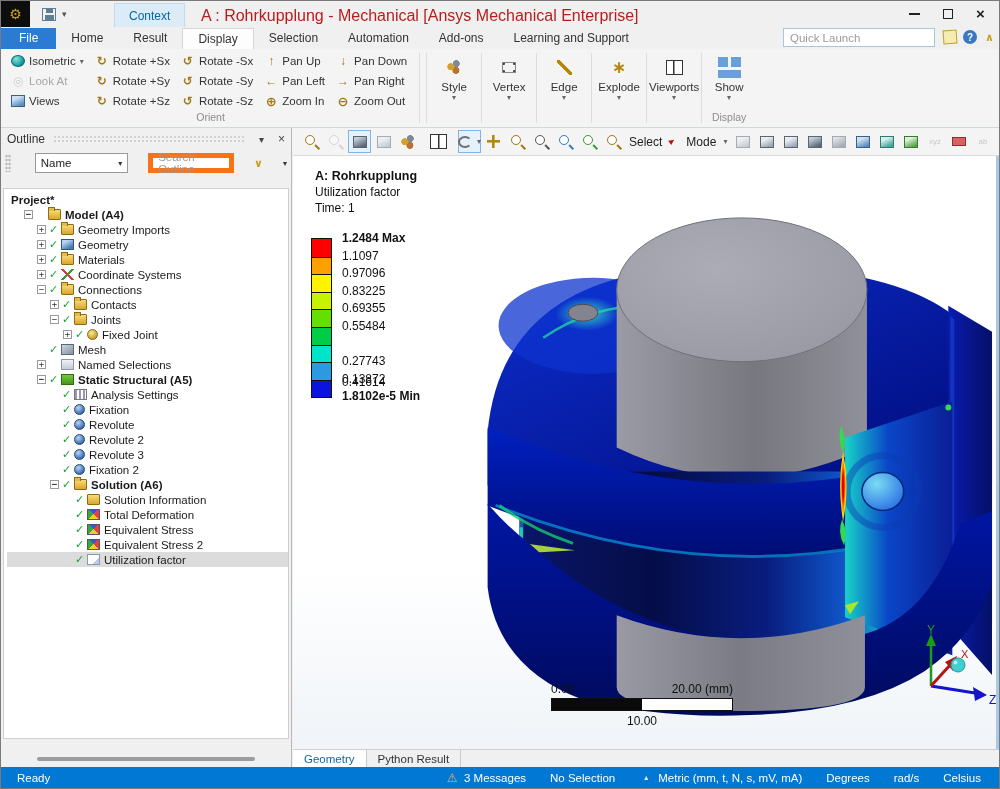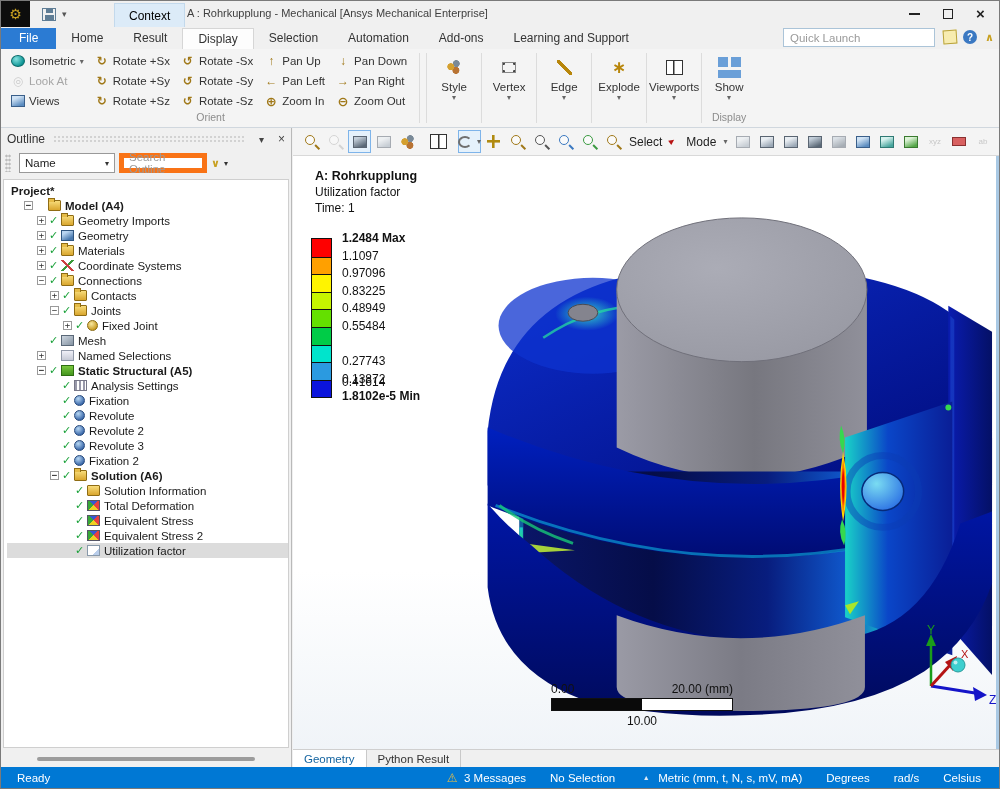--- a/index.html
+++ b/index.html
@@ -7,23 +7,23 @@
 body{font-family:"Liberation Sans","DejaVu Sans",sans-serif;font-size:11.5px;color:#222;background:#fff}
 #app{position:relative;width:1000px;height:789px;background:#f0f0f0;overflow:hidden;border:1px solid #7a7a7a}
 
 
 .titlebar{position:relative;height:26px;background:#f0f0f0;display:flex;align-items:center}
 .logo{width:29px;height:26px;background:#0d0d0d;display:flex;align-items:center;justify-content:center;flex:none}
 .save-ic{position:relative;width:14px;height:13px;border:1.6px solid #5f7d95;margin-left:12px;background:
  linear-gradient(#5f7d95,#5f7d95) 50% 0/7px 4px no-repeat,
  linear-gradient(#5f7d95,#5f7d95) 50% 100%/9px 5px no-repeat}
 .qat-dd{color:#555;font-size:9px;margin-left:6px}
-.context-tab{position:absolute;left:113px;top:2px;height:24px;padding:0 14px;background:#dcebf8;color:#000000;
+.context-tab{position:absolute;left:113px;top:2px;height:24px;padding:0 14px;background:#dcebf8;color:#0369a1;
  display:flex;align-items:center;font-size:12px;border:1px solid #c3d9ec;border-bottom:none}
-.title-text{position:absolute;left:186px;top:6px;color:#404040;font-size:11px;white-space:nowrap}
+.title-text{position:absolute;left:200px;top:6px;color:#b91c1c;font-size:16px;white-space:nowrap}
 .win-btns{position:absolute;right:2px;top:0;display:flex}
 .win-btn{width:33px;height:25px;display:flex;align-items:center;justify-content:center;color:#222}
 .wb-min{width:11px;height:2px;background:#222}
 .wb-max{width:10px;height:10px;border:1.6px solid #222}
 .wb-close{font-size:15px;font-weight:bold}
 
 
 .menubar{position:relative;height:22px;background:#f0f0f0;display:flex;align-items:center}
 #menu-tabs{display:flex}
 .mtab{padding:3px 15px;font-size:12px;color:#333;display:flex;align-items:center;white-space:nowrap}
@@ -94,26 +94,26 @@
 .gsep2{width:1px;height:18px;background:#d2d2d2;margin:0 3px}
 .glab2{padding:0 3px;font-size:12px;color:#222;display:flex;align-items:center;gap:3px}
 .flexsp{flex:1}
 
 
 .outline{position:absolute;left:0;top:127px;width:291px;bottom:21px;background:#f0f0f0;border-right:1px solid #b9b9b9;display:flex;flex-direction:column}
 .ohead{height:22px;display:flex;align-items:center;padding:0 6px;color:#333;font-size:12px}
 .ohead .fill{flex:1;height:8px;margin:0 8px;background:radial-gradient(#d2d2d2 1px,transparent 1.2px);background-size:4px 4px}
 .ohead .hic{color:#444;font-size:10px;margin-left:7px}
 .pin{width:7px;height:11px;background:linear-gradient(#555,#555) 50% 0/7px 6px no-repeat,linear-gradient(#555,#555) 50% 100%/1.6px 5px no-repeat}
-.ofilter{height:26px;display:flex;align-items:center;padding:0 4px;gap:4px}
+.ofilter{height:26px;display:flex;align-items:center;padding:0 4px;gap:20px}
 .namebox{width:96px;height:20px;background:#fff;border:1px solid #999;display:flex;align-items:center;justify-content:space-between;padding:0 5px;color:#222}
 .searchbox{width:88px;height:20px;background:#fff;border:5px solid #f97316;display:flex;align-items:center;padding:0 5px;color:#9a9a9a}
 .goldchev{color:#c8a020;font-weight:bold;font-size:11px}
 .smalldd{color:#333;font-size:8px}
-.treewrap{flex:1;margin:3px 2px;background:#fff;border:1px solid #cfcfcf;overflow:hidden;padding:3px 0 0 3px}
+.treewrap{flex:1;margin:12px 2px;background:#fff;border:1px solid #cfcfcf;overflow:hidden;padding:3px 0 0 3px}
 .trow{display:flex;align-items:center;height:15px;white-space:nowrap;font-size:11.5px;color:#1a1a1a}
 .trow.sel{background:#dcdcdc}
 .trow.b{font-weight:bold}
 .exp{width:9px;height:9px;border:1px solid #9a9a9a;background:#fff;color:#333;font-size:9px;line-height:7px;text-align:center;flex:none;margin-right:3px;font-family:"DejaVu Sans Mono",monospace}
 .noexp{width:12px;flex:none}
 .chk{width:12px;color:#18a038;font-weight:700;font-size:11px;flex:none}
 .ti{position:relative;width:13px;height:11px;margin:0 4px 0 0;flex:none}
 .ti-model,.ti-folder,.ti-solution,.ti-solinfo{background:linear-gradient(#f8dc7a,#d9a62e);border:1px solid #8f6c14;border-radius:1px}
 .ti-model::before,.ti-folder::before,.ti-solution::before{content:"";position:absolute;left:-1px;top:-3px;width:5px;height:3px;background:#e6bc48;border:1px solid #8f6c14;border-bottom:none}
 .ti-geometry{background:linear-gradient(150deg,#b8d4f0 25%,#4a7ab0 80%);border:1px solid #2f5580}
@@ -725,21 +725,21 @@
           <div class="lband" style="background: rgb(100, 224, 0);"></div>
           <div class="lband" style="background: rgb(0, 204, 71);"></div>
           <div class="lband" style="background: rgb(0, 228, 204);"></div>
           <div class="lband" style="background: rgb(43, 154, 224);"></div>
           <div class="lband" style="background: rgb(11, 20, 220);"></div>
         </div>
         <div class="llab b" style="top: 0px;">1.2484 Max</div>
         <div class="llab" style="top: 17.6px;">1.1097</div>
         <div class="llab" style="top: 35.2px;">0.97096</div>
         <div class="llab" style="top: 52.8px;">0.83225</div>
-        <div class="llab" style="top: 70.4px;">0.48949</div>
+        <div class="llab" style="top: 70.4px;">0.69355</div>
         <div class="llab" style="top: 88px;">0.55484</div>
         <div class="llab" style="top: 108px; margin-top: 36px;">0.41614</div>
         <div class="llab" style="top: 123.2px;">0.27743</div>
         <div class="llab" style="top: 140.8px;">0.13872</div>
         <div class="llab b" style="top: 158.4px;">1.8102e-5 Min</div>
       </div>
 
     <div class="scalebar">
       <div class="row1">
         <span>0.00</span>

